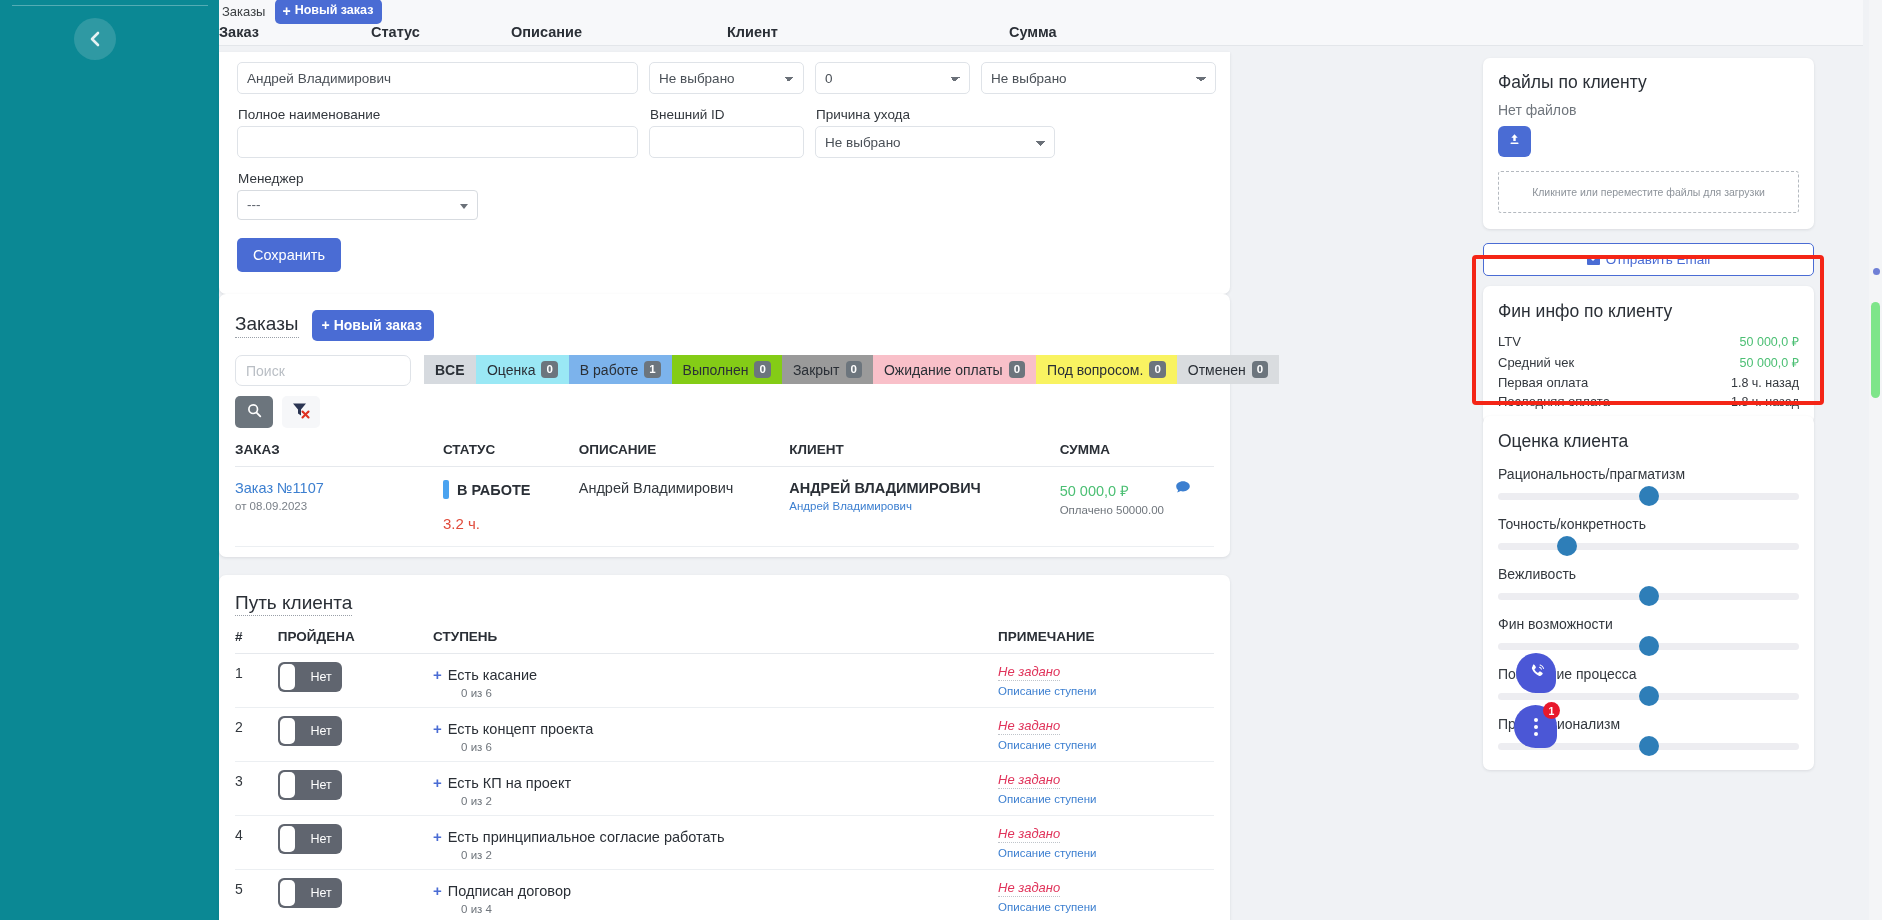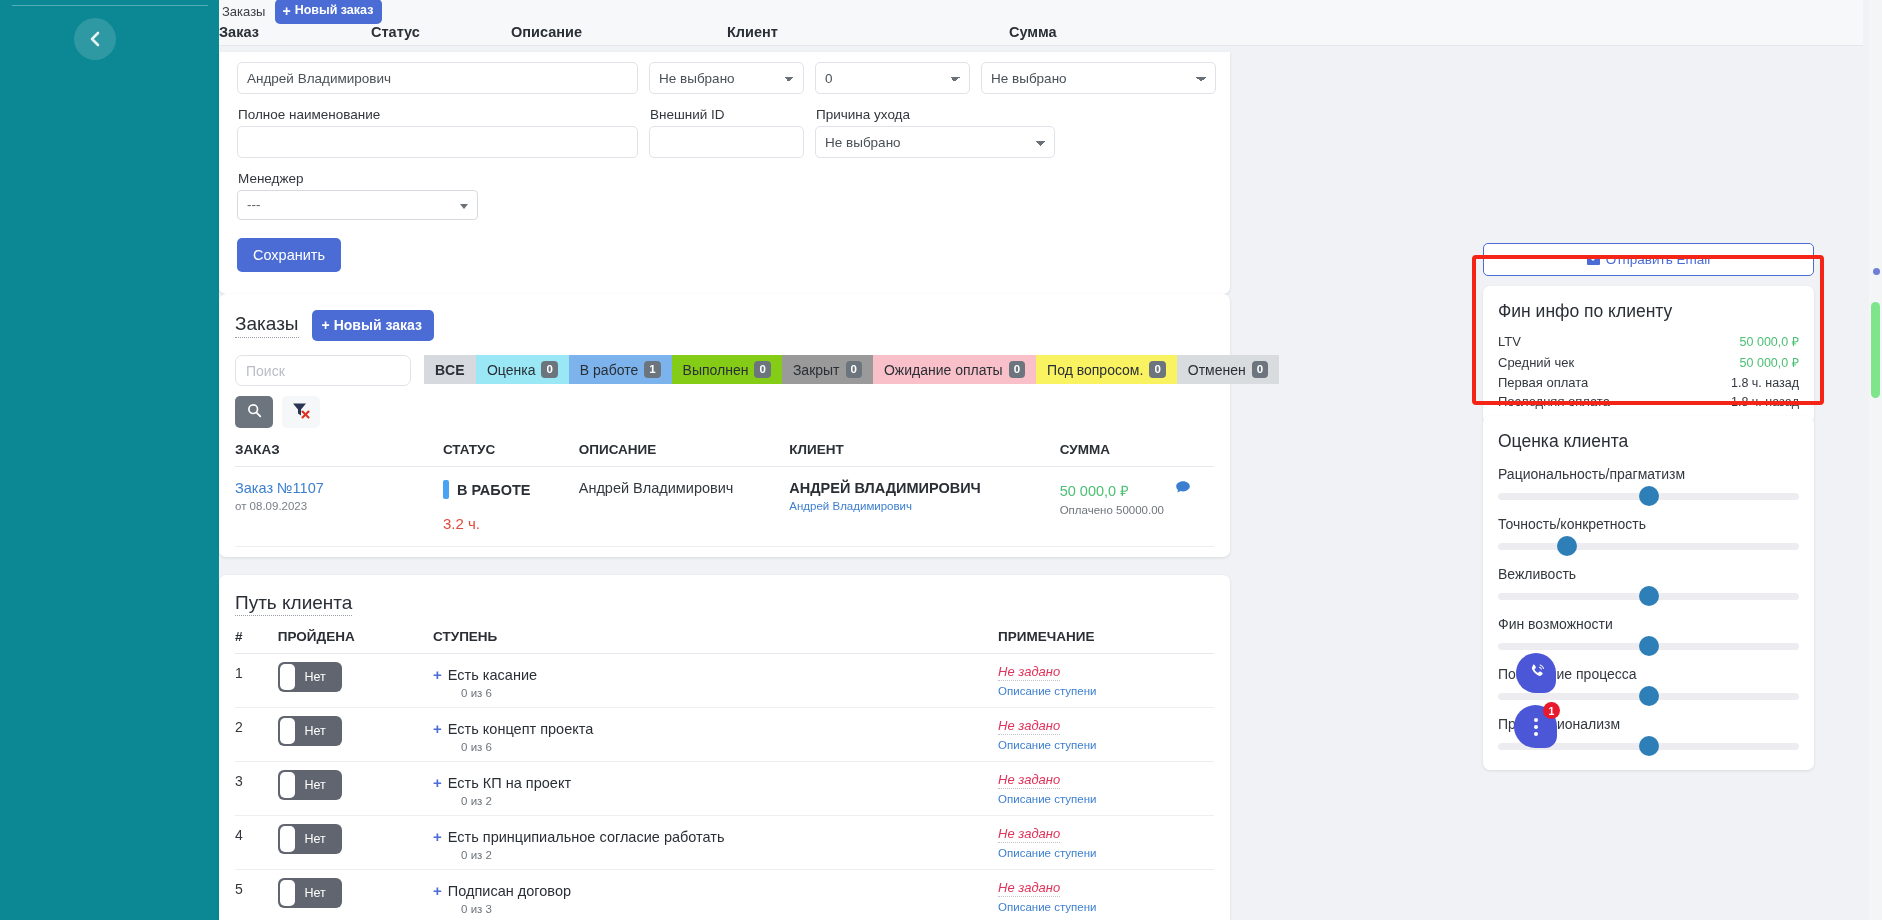--- a/index.html
+++ b/index.html
@@ -252,21 +252,21 @@
     border-bottom: 1px solid #e6e9ed;
   }
   .ptbl td { padding: 8px 0 8px 0; border-bottom: 1px solid #eceff2; vertical-align: top; }
   .pc1 { width: 44px; } .pc2 { width: 158px; }
   .pc3 { width: 580px; } .pc4 { width: 220px; }
   .pnum { font-size: 14px; color: #32373d; padding-top: 11px !important; }
   .toggle-no {
     width: 64px; height: 30px; border-radius: 6px;
     background: #60656f; position: relative; cursor: pointer;
     display: flex; align-items: center; justify-content: flex-end;
-    padding-right: 16px;
+    padding-right: 10px;
   }
   .toggle-no .knob {
     position: absolute; left: 2px; top: 2px;
     width: 15px; height: 26px; border-radius: 5px; background: #fff;
   }
   .toggle-no .lbl { font-size: 12.5px; color: #fff; }
   .step-name {
     font-size: 14.5px; color: #2a2f36;
     display: flex; align-items: center; gap: 6px; padding-top: 4px;
   }
@@ -698,37 +698,52 @@
               <div class="toggle-no">
                 <span class="knob"></span>
                 <span class="lbl">Нет</span>
               </div>
             </td>
             <td>
               <div class="step-name">
                 <span class="step-plus">+</span>
                 <span>Подписан договор</span>
               </div>
-              <div class="step-sub">0 из 3</div>
+              <div class="step-sub">0 из 4</div>
             </td>
             <td>
               <div class="note-val">Не задано</div>
               <div class="note-sub">Описание ступени</div>
             </td>
           </tr>
         </tbody>
       </table>
     </div>
 
   </div>
 
   <div class="right-col">
 
     <div class="green-strip"></div>
 
+    <div class="rcard files-card">
+      <div class="rtitle">Файлы по клиенту</div>
+      <div class="no-files">Нет файлов</div>
+      <div class="upload-btn">
+        <span>
+          <svg width="15" height="15" viewBox="0 0 16 16">
+            <path d="M8 2.3 L11.4 6.2 H9.3 V9.6 H6.7 V6.2 H4.6 Z" fill="#fff"></path>
+            <rect x="3.8" y="11.2" width="8.4" height="1.7" rx=".5" fill="#fff"></rect>
+          </svg>
+        </span>
+      </div>
+      <div class="dropzone">
+        <span>Кликните или переместите файлы для загрузки</span>
+      </div>
+    </div>
 
     <div class="email-btn">
       <span class="env-icon"></span>
       <span>Отправить Email</span>
     </div>
 
     <div class="rcard fin-card">
       <div class="rtitle">Фин инфо по клиенту</div>
       <div class="fin-rows">
         <div class="fin-row">

